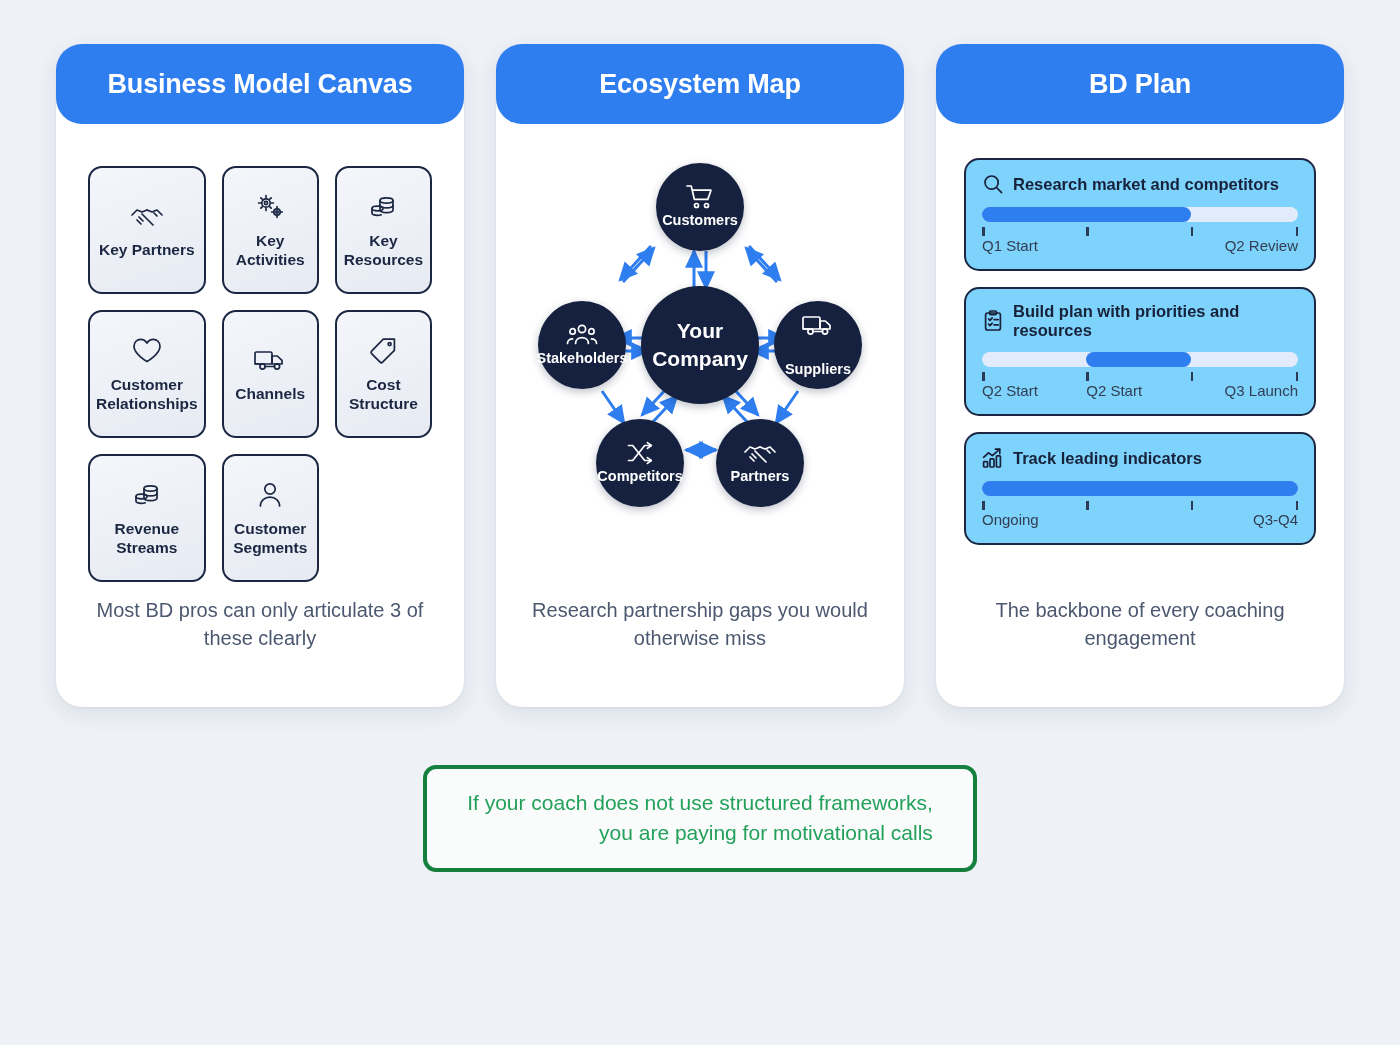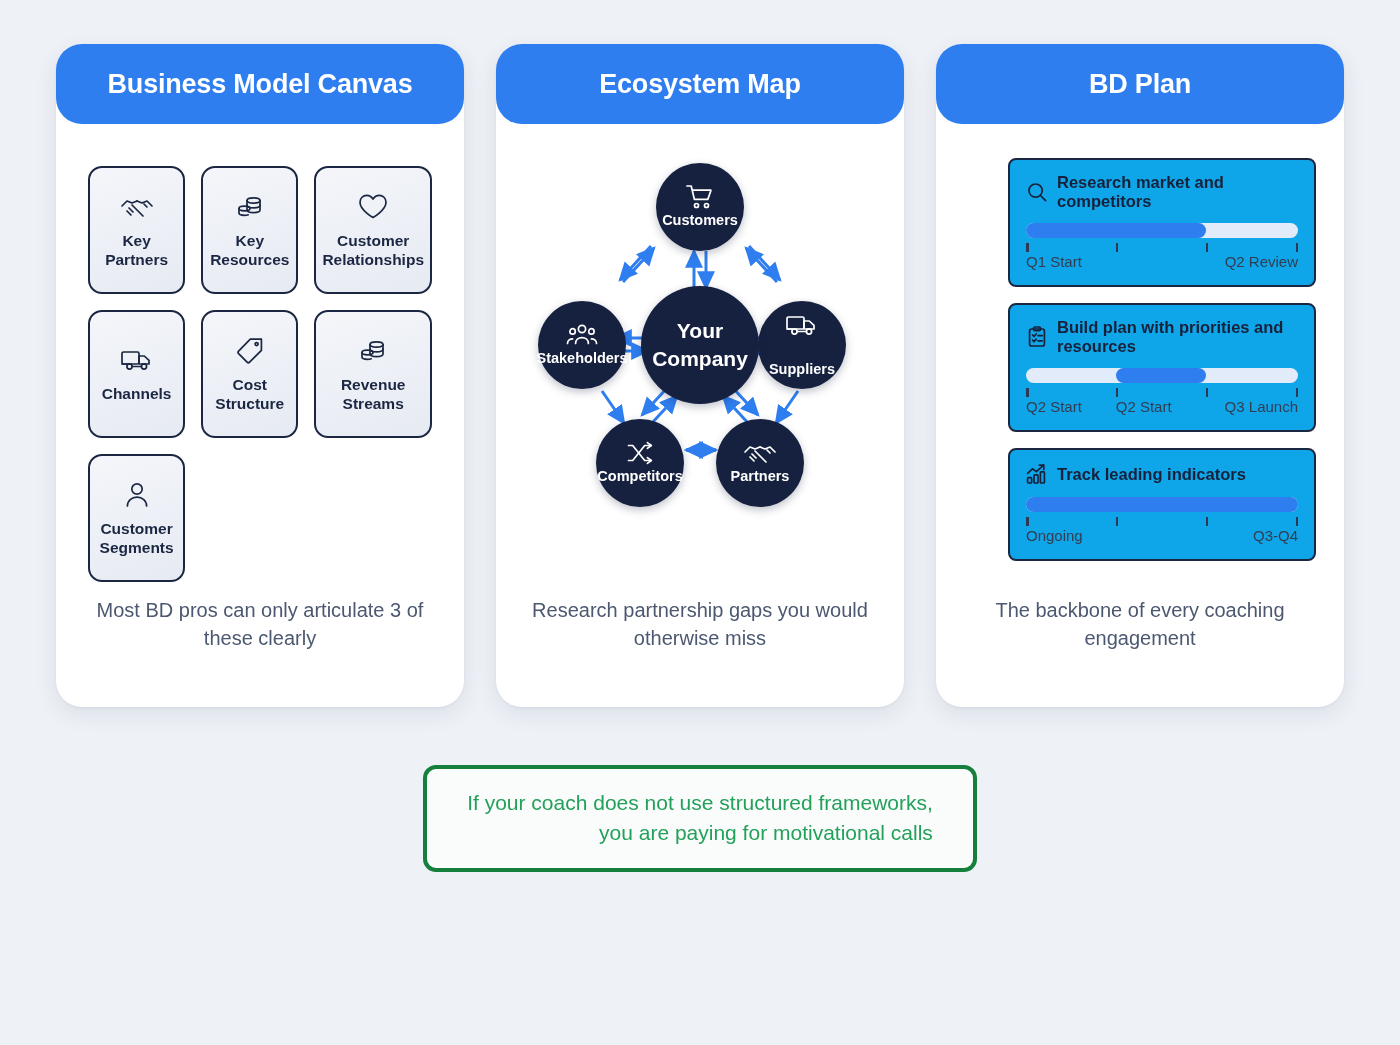--- a/index.html
+++ b/index.html
@@ -104,24 +104,23 @@
   .node .nlbl { font-size: 14.5px; font-weight: bold; line-height: 1.1; }
   .node.center { width: 118px; height: 118px; }
   .node.center .nlbl { font-size: 21px; font-weight: bold; line-height: 1.16; }
   .node.sat { width: 88px; height: 88px; }
   .node.sat .nico { height: 24px; display: flex; align-items: center; }
 
   
   .plan-list { padding: 34px 4px 0 4px; display: flex; flex-direction: column; gap: 16px; }
   .plan-item {
     border: 2px solid #1b2742;
-    border-radius: 8px;
+    border-radius: 15px;
     padding: 13px 16px 12px 16px;
-    background: #0ea5e9;
-    margin-left: 44px;
+    background: #7dd3fc;
   }
   .plan-head { display: flex; align-items: center; gap: 9px; margin-bottom: 12px; }
   .plan-head .ptitle { font-size: 16.5px; font-weight: bold; color: #18213a; }
   .track {
     position: relative;
     height: 15px;
     border-radius: 8px;
     background: #e2ebfa;
     margin-bottom: 5px;
   }
@@ -167,20 +166,35 @@
                     <path d="M9 16 L13 20"></path>
                     <path d="M7 19 L11 23"></path>
                     <path d="M24 12 L27 15"></path>
                   </g>
                 </svg>
               </span>
               <span class="lbl">Key Partners</span>
             </div>
             <div class="bmc-cell">
               <span class="ico" style="color: rgb(27, 39, 66);">
+                <svg width="32" height="30" viewBox="0 0 32 30">
+                  <g stroke="currentColor" fill="none" stroke-width="1.7" stroke-linecap="round" stroke-linejoin="round">
+                    <circle cx="12" cy="11" r="4.2"></circle>
+                    <circle cx="12" cy="11" r="1.6"></circle>
+                    <path d="M12 3.6v2M12 16.4v2M4.6 11h2M17.4 11h2M6.8 5.8l1.4 1.4M15.8 14.8l1.4 1.4M17.2 5.8l-1.4 1.4M8.2 14.8l-1.4 1.4"></path>
+                    <circle cx="23" cy="20" r="3.2"></circle>
+                    <circle cx="23" cy="20" r="1.2"></circle>
+                    <path d="M23 14.7v1.6M23 23.7v1.6M17.7 20h1.6M26.7 20h1.6"></path>
+                  </g>
+                </svg>
+              </span>
+              <span class="lbl">Key Activities</span>
+            </div>
+            <div class="bmc-cell">
+              <span class="ico" style="color: rgb(27, 39, 66);">
                 <svg width="30" height="30" viewBox="0 0 30 30">
                   <g stroke="currentColor" fill="none" stroke-width="1.7" stroke-linecap="round" stroke-linejoin="round">
                     <ellipse cx="18.5" cy="8.5" rx="6.5" ry="2.6"></ellipse>
                     <path d="M12 8.5v9.5c0 1.45 2.9 2.6 6.5 2.6s6.5-1.15 6.5-2.6V8.5"></path>
                     <path d="M12 13.2c0 1.45 2.9 2.6 6.5 2.6s6.5-1.15 6.5-2.6"></path>
                     <ellipse cx="9.5" cy="16.5" rx="5.5" ry="2.3"></ellipse>
                     <path d="M4 16.5v4.6c0 1.3 2.5 2.3 5.5 2.3 1.4 0 2.7-.22 3.7-.6"></path>
                   </g>
                 </svg>
               </span>
@@ -298,21 +312,21 @@
                   <svg width="30" height="28" viewBox="0 0 30 28">
                     <g stroke="currentColor" fill="none" stroke-width="1.7" stroke-linecap="round" stroke-linejoin="round">
                       <path d="M2 3h4.2l3.2 13.4h13.4L26 7.2H8"></path>
                       <circle cx="11.5" cy="22.5" r="2"></circle>
                       <circle cx="21.5" cy="22.5" r="2"></circle>
                     </g>
                   </svg>
                 </span>
                 <span class="nlbl">Customers</span>
               </div>
-              <div class="node sat" style="left: 238px; top: 163px; gap: 25px;">
+              <div class="node sat" style="left: 254px; top: 163px; gap: 25px;">
                 <span class="nico">
                   <svg width="34" height="26" viewBox="0 0 34 26">
                     <g stroke="currentColor" fill="none" stroke-width="1.7" stroke-linecap="round" stroke-linejoin="round">
                       <rect x="2" y="5" width="17" height="12" rx="1.6"></rect>
                       <path d="M19 9h5.3l4.7 4.4V17H19z"></path>
                       <circle cx="9.5" cy="19.5" r="2.6"></circle>
                       <circle cx="24" cy="19.5" r="2.6"></circle>
                       <path d="M12.1 19.5h9.3M2 17h4.9"></path>
                     </g>
                   </svg>

